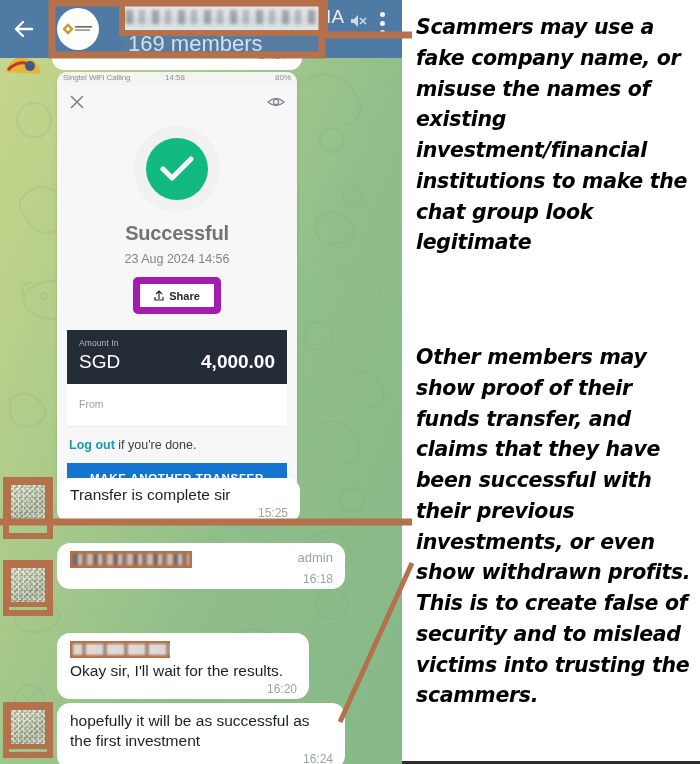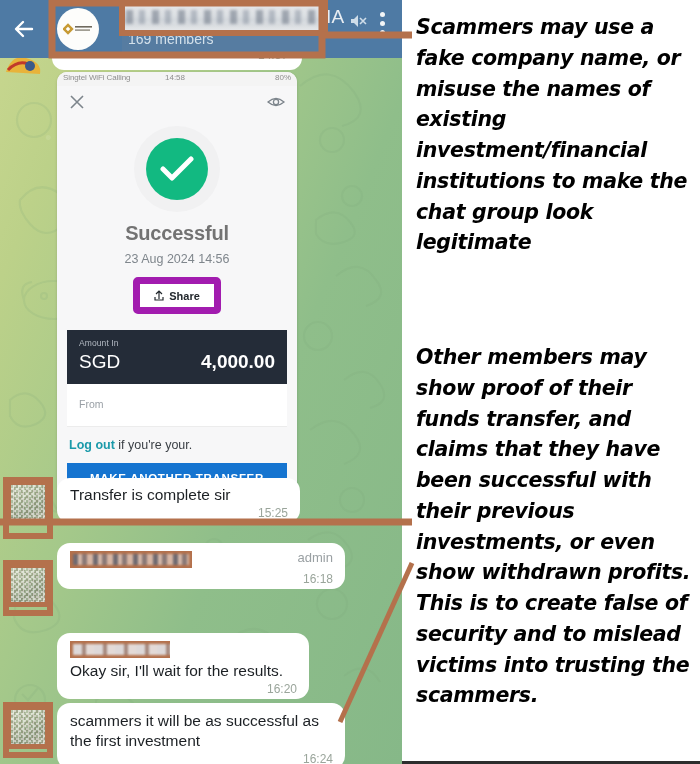--- a/index.html
+++ b/index.html
@@ -106,21 +106,21 @@
   #overflow-menu i {
     display: block;
     width: 5px; height: 5px;
     border-radius: 50%;
     background: #f2f5f7;
     margin-bottom: 4px;
   }
   #members-count {
     position: absolute;
     left: 128px; top: 31px;
-    font-size: 14px;
+    font-size: 22px;
     color: #d3e0ea;
     z-index: 2;
   }
   #members-redaction {
     position: absolute;
     left: 122px; top: 29px;
     width: 202px; height: 24px;
     background: rgba(92,126,158,0.55);
   }
 
@@ -501,21 +501,21 @@
           <span id="amount-currency">SGD</span>
           <span id="amount-value">4,000.00</span>
         </div>
       </div>
 
       <div id="from-panel">
         <span id="from-label">From</span>
       </div>
 
       <div id="logout-row">
-        <span id="logout-link">Log out</span><span> if you're your.</span>
+        <span id="logout-link">Log out</span><span> if you're done.</span>
       </div>
 
       <div id="transfer-again-button">MAKE ANOTHER TRANSFER</div>
       <div id="receipt-fade"></div>
     </div>
   </div>
 
   <div class="msg-row" style="left:0; top:480px;">
     <div class="msg-avatar" style="top:0px;">
       <div class="avatar-pixels"></div>
@@ -547,21 +547,21 @@
       <div class="bubble-text">Okay sir, I'll wait for the results.</div>
       <div class="bubble-time">16:20</div>
     </div>
   </div>
 
   <div class="msg-row" style="left:0; top:705px;">
     <div class="msg-avatar" style="top:0px;">
       <div class="avatar-pixels"></div>
     </div>
     <div class="bubble" style="left:57px; top:-2px; width:288px;">
-      <div class="bubble-text">scammers it will be as successful as the first investment</div>
+      <div class="bubble-text">hopefully it will be as successful as the first investment</div>
       <div class="bubble-time">16:24</div>
     </div>
   </div>
 
   <div id="chat-header">
     <svg id="back-arrow" viewBox="0 0 30 30">
       <path d="M22 15 L7 15 M13 8 L6 15 L13 22" stroke="#ffffff" stroke-width="2.4" fill="none" stroke-linecap="round" stroke-linejoin="round"></path>
     </svg>
 
     <div id="group-avatar">

